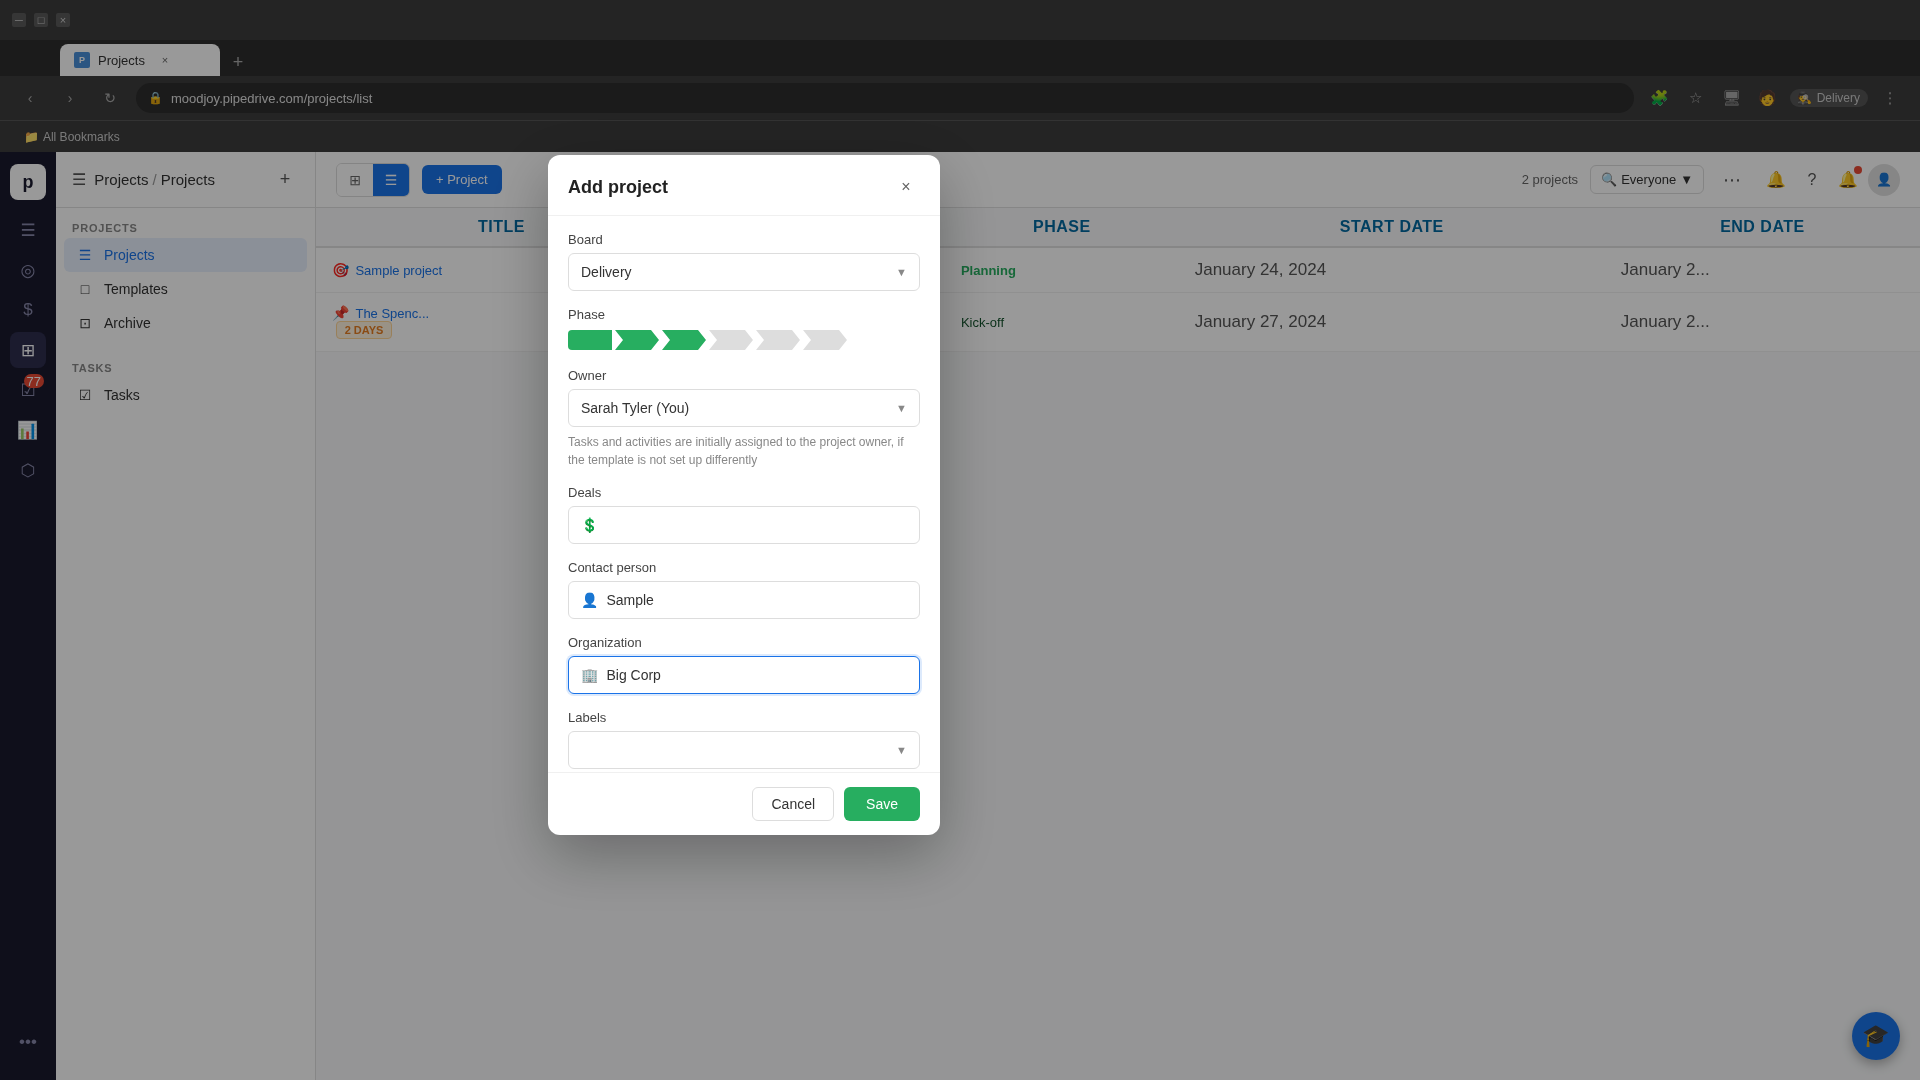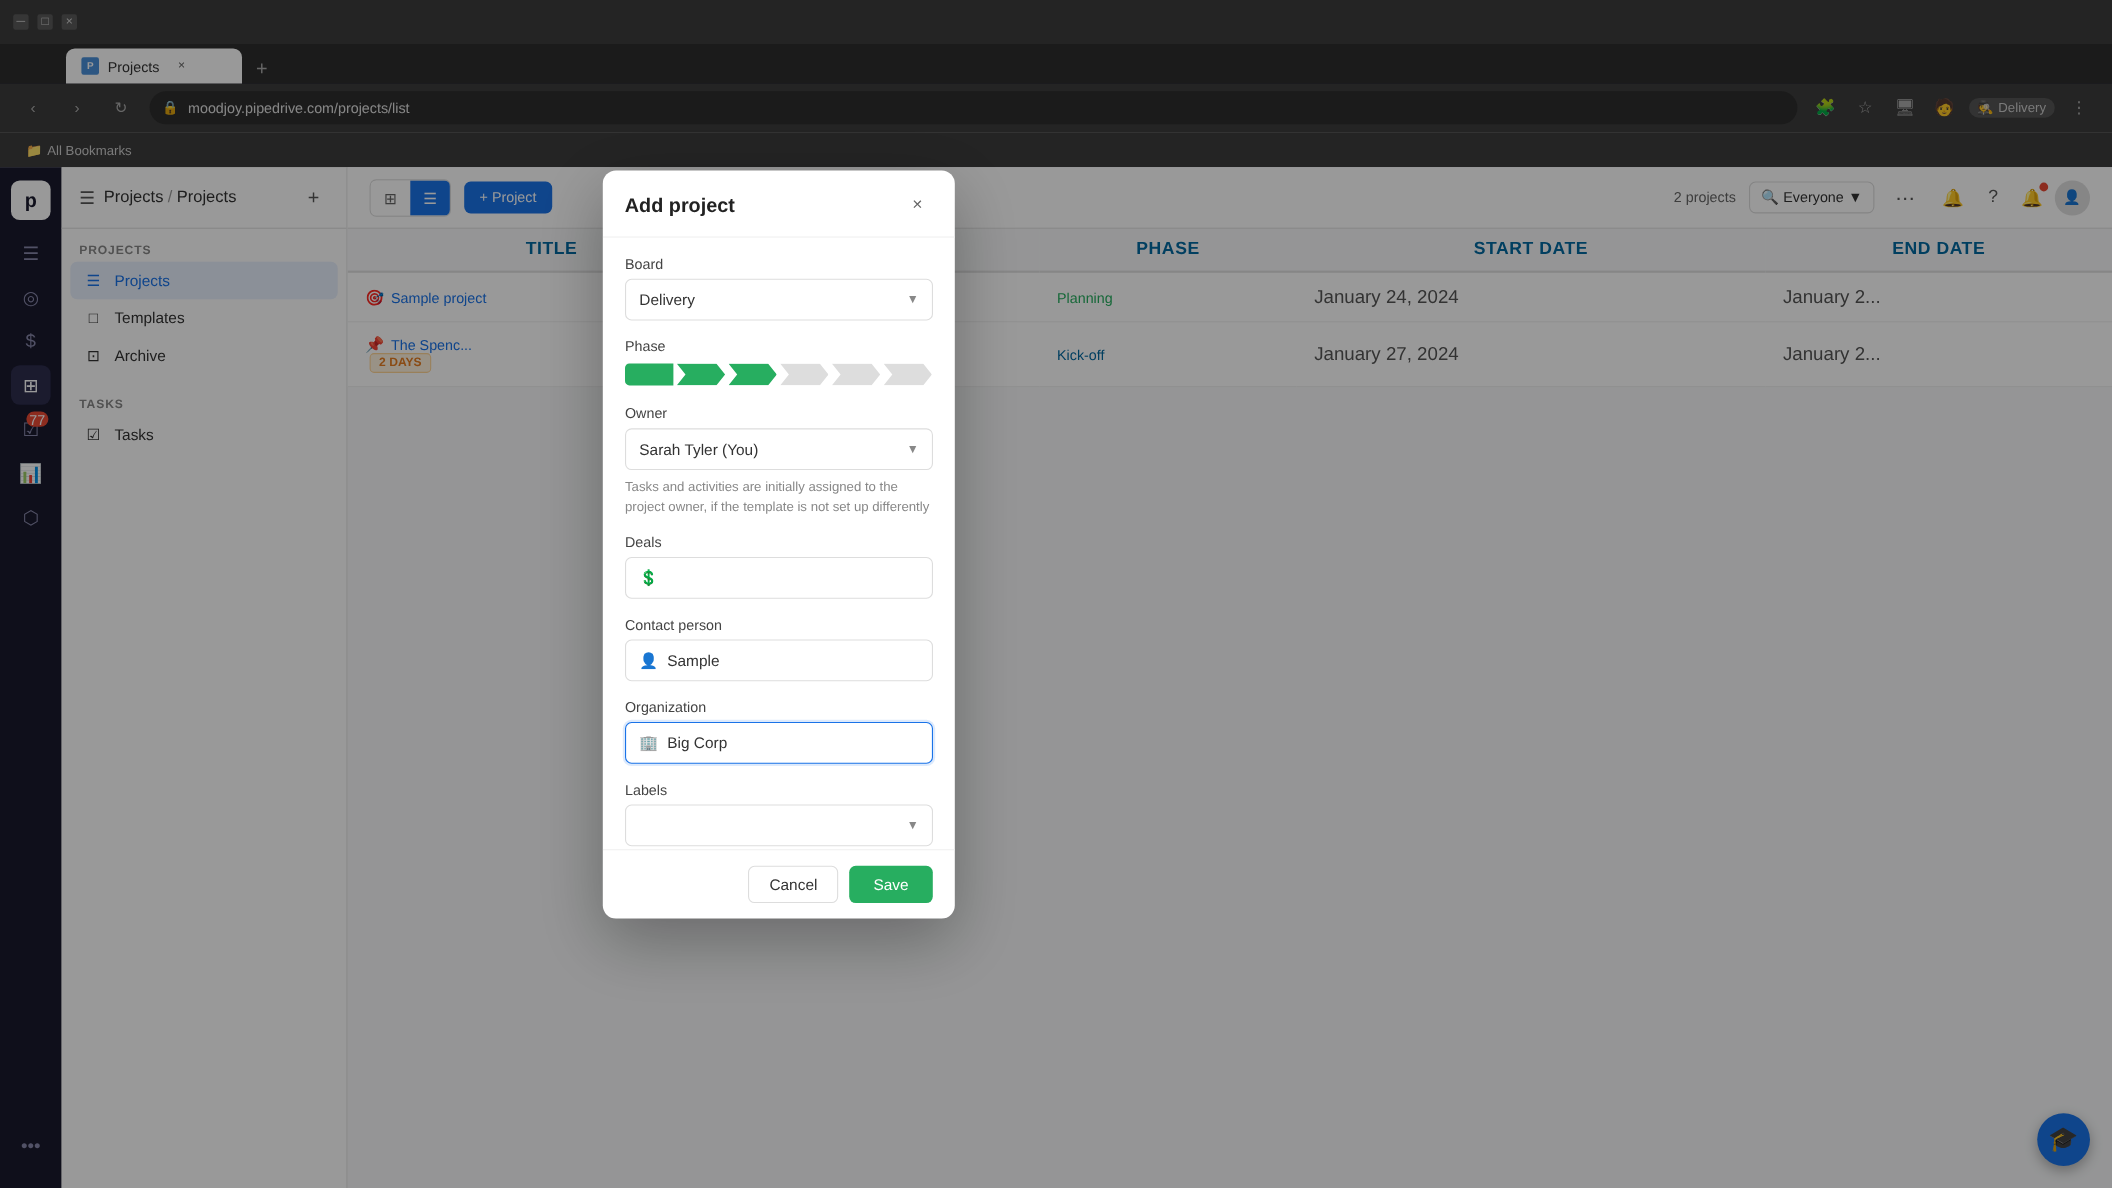--- a/index.html
+++ b/index.html
@@ -68,27 +68,27 @@
     .table-container { flex: 1; overflow: auto; }
     table { width: 100%; border-collapse: collapse; background: #fff; }
     thead tr { background: #f8f9fa; border-bottom: 2px solid #e0e0e0; }
     th { padding: 10px 16px; text-align: center; font-size: 16px; font-weight: 600; color: #0369a1; text-transform: uppercase; letter-spacing: 0.5px; white-space: nowrap; }
     td { padding: 12px 16px; border-bottom: 1px solid #f0f0f0; font-size: 13px; color: #333; }
     .project-title { color: #1a73e8; font-weight: 500; display: flex; align-items: center; gap: 6px; }
     .project-icon { font-size: 14px; }
     .tag { display: inline-flex; align-items: center; padding: 2px 8px; border-radius: 4px; font-size: 11px; font-weight: 600; }
     .tag-todo { background: #e8f4fd; color: #1a73e8; border: 1px solid #b3d9f7; }
     .tag-days { background: #fff3e0; color: #e67e22; border: 1px solid #ffd596; font-size: 11px; }
-    .phase-planning { color: #27ae60; font-weight: 400; }
-    .phase-kickoff { color: #0369a1; font-weight: 500; }
+    .phase-planning { color: #27ae60; font-weight: 700; }
+    .phase-kickoff { color: #14532d; font-weight: 500; }
     .date-text { color: #555; font-size: 17px; }
 
     
     .modal-overlay { position: fixed; top: 0; left: 0; width: 100%; height: 100%; background: rgba(0,0,0,0.4); display: flex; align-items: center; justify-content: center; z-index: 1000; }
-    .modal { background: #fff; border-radius: 12px; width: 320px; max-height: 680px; overflow: hidden; display: flex; flex-direction: column; box-shadow: 0 20px 60px rgba(0,0,0,0.3); position: absolute; top: 155px; left: 548px; }
+    .modal { background: #fff; border-radius: 12px; width: 392px; max-height: 680px; overflow: hidden; display: flex; flex-direction: column; box-shadow: 0 20px 60px rgba(0,0,0,0.3); position: absolute; top: 155px; left: 548px; }
     .modal-header { display: flex; align-items: center; justify-content: space-between; padding: 18px 20px 14px; border-bottom: 1px solid #f0f0f0; }
     .modal-title { font-size: 18px; font-weight: 600; color: #222; }
     .modal-close { width: 28px; height: 28px; border-radius: 50%; display: flex; align-items: center; justify-content: center; font-size: 16px; color: #666; cursor: pointer; }
     .modal-body { flex: 1; overflow-y: auto; padding: 16px 20px; }
     .modal-body::-webkit-scrollbar { width: 6px; }
     .modal-body::-webkit-scrollbar-thumb { background: #ccc; border-radius: 3px; }
     .field-group { margin-bottom: 16px; }
     .field-label { font-size: 13px; font-weight: 500; color: #444; margin-bottom: 6px; }
     .field-select { width: 100%; height: 38px; border: 1px solid #ddd; border-radius: 6px; padding: 0 12px; font-size: 14px; color: #333; display: flex; align-items: center; justify-content: space-between; cursor: pointer; background: #fff; }
     .field-select-arrow { color: #888; font-size: 11px; }

